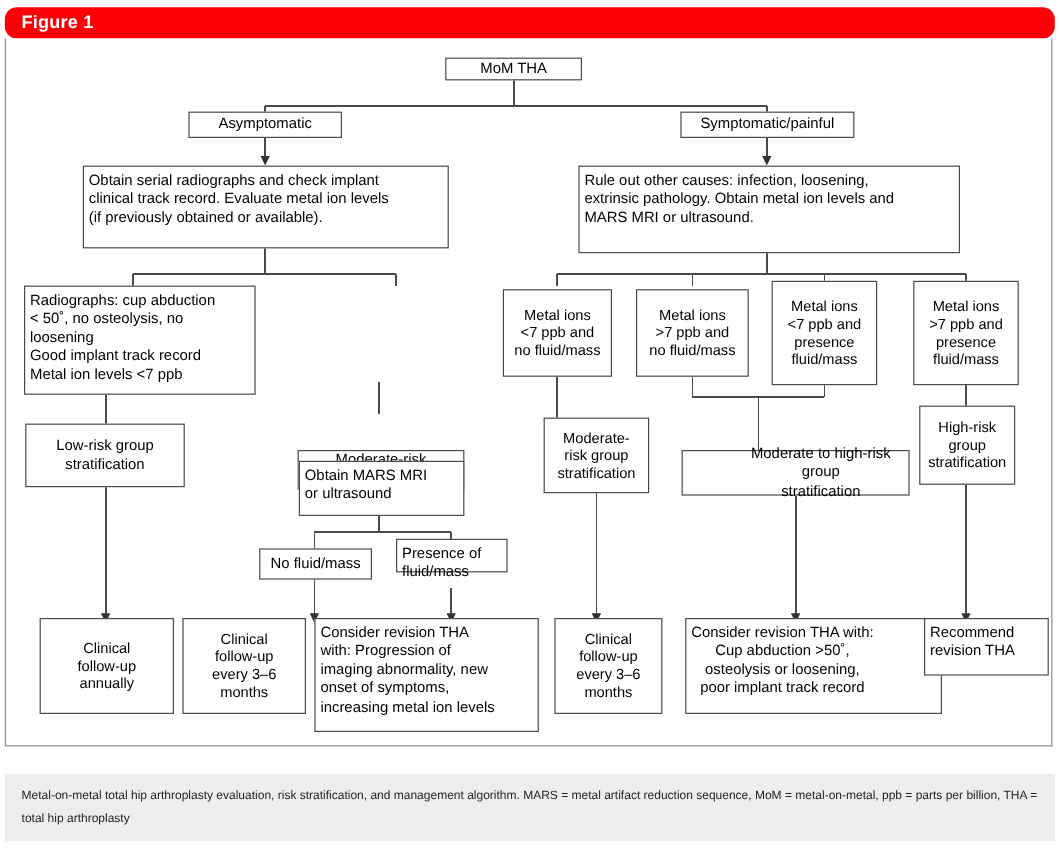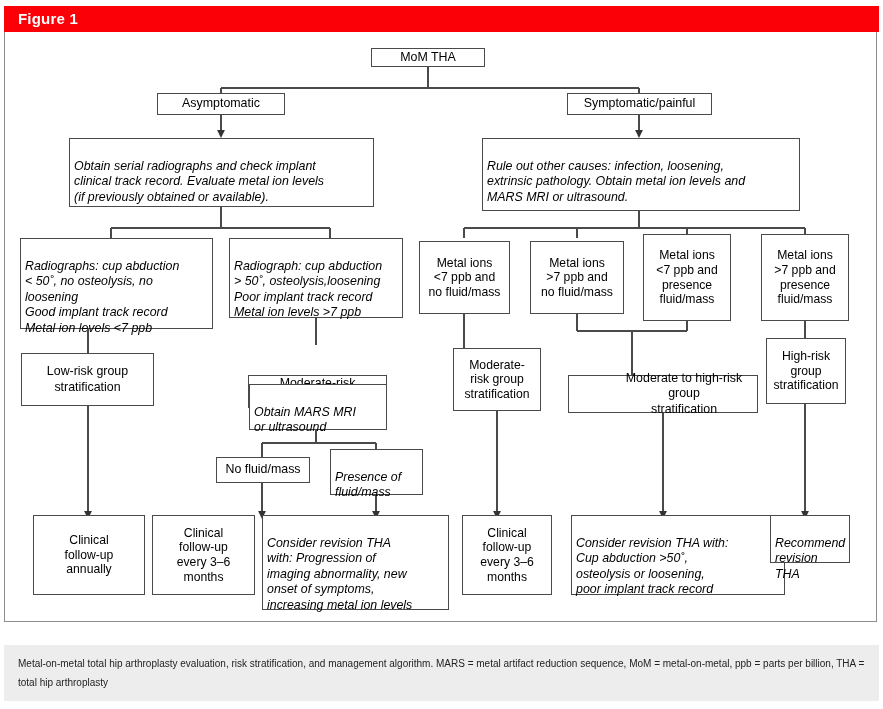--- a/index.html
+++ b/index.html
@@ -9,20 +9,21 @@
     background:#ffffff;
     font-family:"Liberation Sans", sans-serif;
     -webkit-font-smoothing:antialiased;
   }
   #page{position:relative;width:883px;height:709px;overflow:hidden;background:#ffffff;}
 
   
   .fig-header{
     position:absolute;left:4px;top:6px;width:875px;height:26px;
     background:#fb0007;
+    border-radius:10px;
   }
   .fig-header-label{
     position:absolute;left:14px;top:4px;
     color:#ffffff;font-size:15px;font-weight:bold;letter-spacing:.2px;
     font-family:"Liberation Sans", sans-serif;
   }
 
   
   .fig-frame{
     position:absolute;left:4px;top:32px;width:873px;height:590px;
@@ -48,21 +49,21 @@
   .node{
     position:absolute;box-sizing:border-box;
     border:1.5px solid #4a4a4a;background:#ffffff;
     font-size:12.4px;line-height:15.4px;color:#000000;
     font-family:"Liberation Sans", sans-serif;
     display:flex;align-items:center;
     padding:2px 4px;white-space:pre-line;
   }
   .node.center{justify-content:center;text-align:center;}
   .node.left{justify-content:flex-start;text-align:left;}
-  .node.topleft{align-items:flex-start;padding-top:20px;font-style:italic;}
+  .node.topleft{align-items:flex-start;padding-top:4px;}
   .node.small{font-size:12.2px;line-height:14.6px;}
 </style>
 </head>
 <body>
 
 <div id="page">
 
   <div class="fig-header">
     <div class="fig-header-label">Figure 1</div>
   </div>
@@ -147,24 +148,20 @@
     <div class="node left topleft" style="left:482px;top:138px;width:318px;height:73px;">Rule out other causes: infection, loosening,
 extrinsic pathology. Obtain metal ion levels and
 MARS MRI or ultrasound.</div>
 
     <div class="node left topleft" style="left:20px;top:238px;width:193px;height:91px;">Radiographs: cup abduction
 &lt; 50˚, no osteolysis, no
 loosening
 Good implant track record
 Metal ion levels &lt;7 ppb</div>
 
-    <div class="node left topleft" style="left:229px;top:238px;width:174px;height:80px;">Radiograph: cup abduction
-&gt; 50˚, osteolysis,loosening
-Poor implant track record
-Metal ion levels &gt;7 ppb</div>
 
     <div class="node center small" style="left:419px;top:241px;width:91px;height:73px;">Metal ions
 &lt;7 ppb and
 no fluid/mass</div>
 
     <div class="node center small" style="left:530px;top:241px;width:94px;height:73px;">Metal ions
 &gt;7 ppb and
 no fluid/mass</div>
 
     <div class="node center small" style="left:643px;top:234px;width:88px;height:87px;">Metal ions
@@ -192,21 +189,21 @@
 
     <div class="node center small" style="left:766px;top:338px;width:80px;height:66px;">High-risk
 group
 stratification</div>
 
     <div class="node left topleft" style="left:249px;top:384px;width:138px;height:46px;">Obtain MARS MRI
 or ultrasound</div>
 
     <div class="node center" style="left:216px;top:457px;width:94px;height:26px;">No fluid/mass</div>
 
-    <div class="node left topleft" style="left:330px;top:449px;width:93px;height:46px;">Presence of
+    <div class="node left topleft" style="left:330px;top:449px;width:93px;height:28px;">Presence of
 fluid/mass</div>
 
     <div class="node center small" style="left:33px;top:515px;width:112px;height:80px;">Clinical
 follow-up
 annually</div>
 
     <div class="node center small" style="left:152px;top:515px;width:103px;height:80px;">Clinical
 follow-up
 every 3–6
 months</div>
@@ -215,26 +212,26 @@
 with: Progression of
 imaging abnormality, new
 onset of symptoms,
 increasing metal ion levels</div>
 
     <div class="node center small" style="left:462px;top:515px;width:90px;height:80px;">Clinical
 follow-up
 every 3–6
 months</div>
 
-    <div class="node left topleft" style="left:571px;top:515px;width:214px;height:80px;">Consider revision THA with:
+    <div class="node left topleft" style="left:571px;top:515px;width:214px;height:80px;text-align:center;">Consider revision THA with:
 Cup abduction &gt;50˚,
 osteolysis or loosening,
 poor implant track record</div>
 
-    <div class="node left topleft" style="left:770px;top:515px;width:80px;height:48px;">Recommend
+    <div class="node left topleft" style="left:770px;top:515px;width:104px;height:48px;">Recommend
 revision THA</div>
 
   </div>
 
   <div class="caption-band">
     <div class="caption-text">Metal-on-metal total hip arthroplasty evaluation, risk stratification, and management algorithm. MARS = metal artifact reduction sequence, MoM = metal-on-metal, ppb = parts per billion, THA = total hip arthroplasty</div>
   </div>
 
 </div>
 

